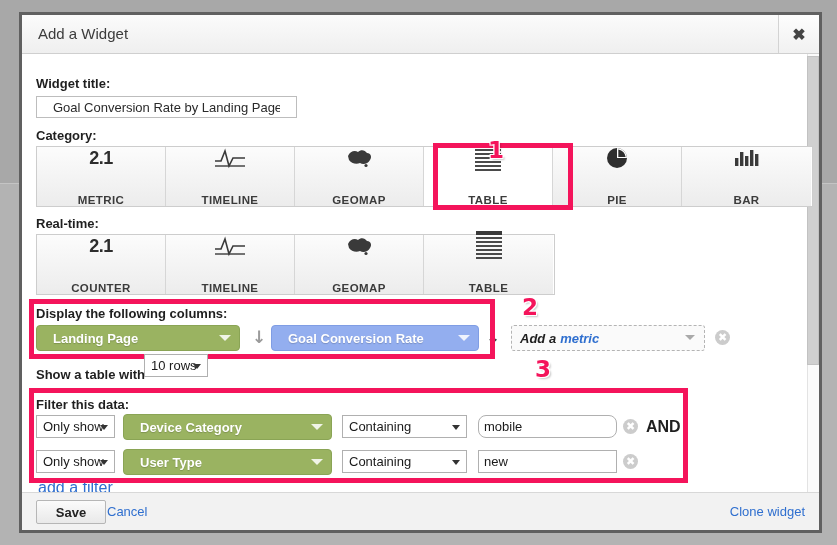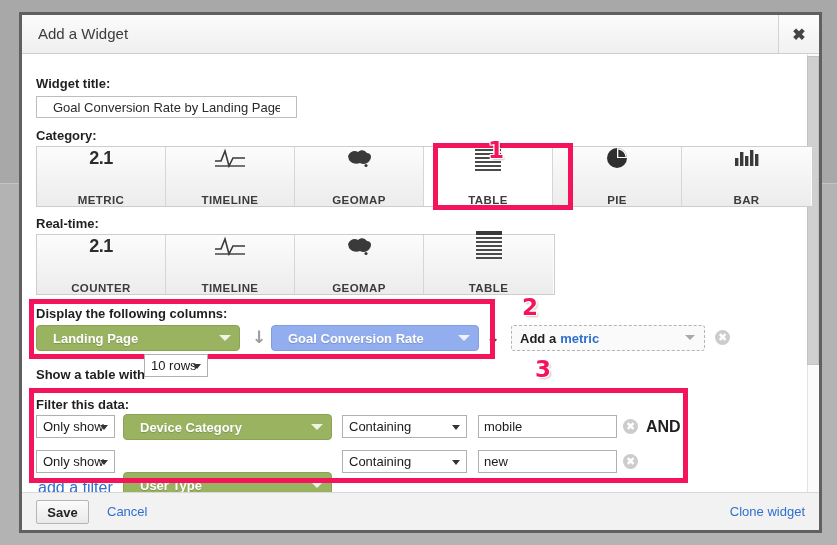--- a/index.html
+++ b/index.html
@@ -171,21 +171,21 @@
   .arrow-down.dark { color: #3d3d3d; }
 
   .addmetric {
     position: absolute;
     height: 26px;
     border: 1px dashed #b4b4b4;
     background: #fafafa;
     border-radius: 3px;
     display: flex; align-items: center;
     padding: 0 8px;
-    font-size: 13px; cursor: pointer;
+    font-size: 13px; cursor: pointer; font-style: italic;
   }
   .addmetric .a { font-weight: bold; color: #1f1f1f; }
   .addmetric .b { font-weight: bold; color: #2f6fcf; margin-left: 4px; }
   .addmetric .caret {
     position: absolute; right: 9px; top: 50%; margin-top:-3px;
     width:0;height:0;border-left:5px solid transparent;border-right:5px solid transparent;
     border-top:5px solid #a9a9a9;
   }
 
   .xcircle {
@@ -235,21 +235,21 @@
 
   
   .footer {
     position: absolute; left: 0; bottom: 0;
     width: 797px; height: 38px;
     background: #f2f2f2;
     border-top: 1px solid #d8d8d8;
   }
   .savebtn {
     position: absolute; left: 14px; top: 7px;
-    width: 53px; height: 24px;
+    width: 70px; height: 24px;
     background: linear-gradient(to bottom, #fbfbfb 0%, #e9e9e9 100%);
     border: 1px solid #b6b6b6; border-radius: 2px;
     font-size: 13px; font-weight: bold; color: #232323;
     display: flex; align-items: center; justify-content: center;
     cursor: pointer;
   }
   .cancelbtn {
     position: absolute; left: 85px; top: 11px;
     font-size: 13px; color: #2f6fcf; cursor: pointer;
   }
@@ -440,29 +440,29 @@
         <span class="sc"></span>
       </div>
       <div class="pill dim" style="left:101px; top:360px; width:209px;">
         <span>Device Category</span>
         <span class="caret"></span>
       </div>
       <div class="sel" style="left:320px; top:361px; width:125px;">
         <span>Containing</span>
         <span class="sc"></span>
       </div>
-      <input class="txtinput" style="left: 456px; top: 361px; width: 139px;" value="mobile">
+      <input class="txtinput" style="left: 456px; top: 361px; width: 139px; border-radius: 8px;" value="mobile">
       <div class="xcircle" style="left:601px; top:365px;">✖</div>
       <div class="andlbl" style="left:624px; top:364px;">AND</div>
 
       <div class="sel" style="left:14px; top:396px; width:79px;">
         <span>Only show</span>
         <span class="sc"></span>
       </div>
-      <div class="pill dim" style="left:101px; top:418px; width:209px;">
+      <div class="pill dim" style="left:101px; top:395px; width:209px;">
         <span>User Type</span>
         <span class="caret"></span>
       </div>
       <div class="sel" style="left:320px; top:396px; width:125px;">
         <span>Containing</span>
         <span class="sc"></span>
       </div>
       <input class="txtinput" style="left: 456px; top: 396px; width: 139px;" value="new">
       <div class="xcircle" style="left:601px; top:400px;">✖</div>
 

